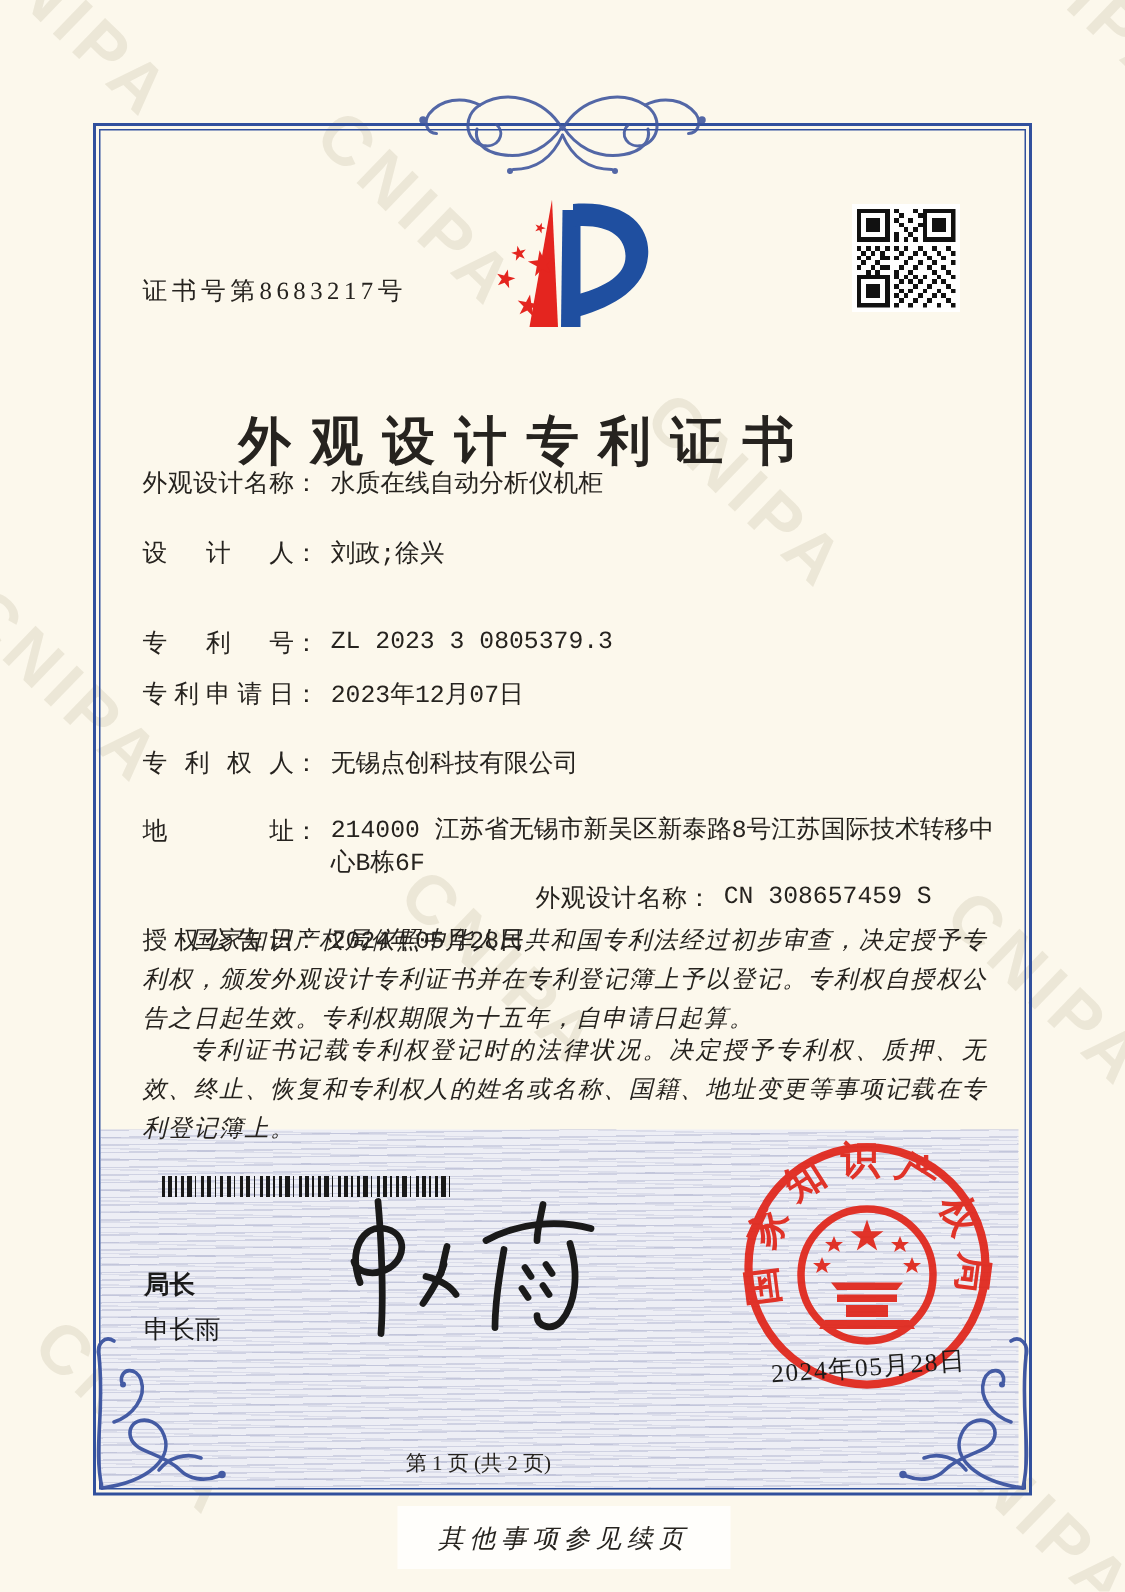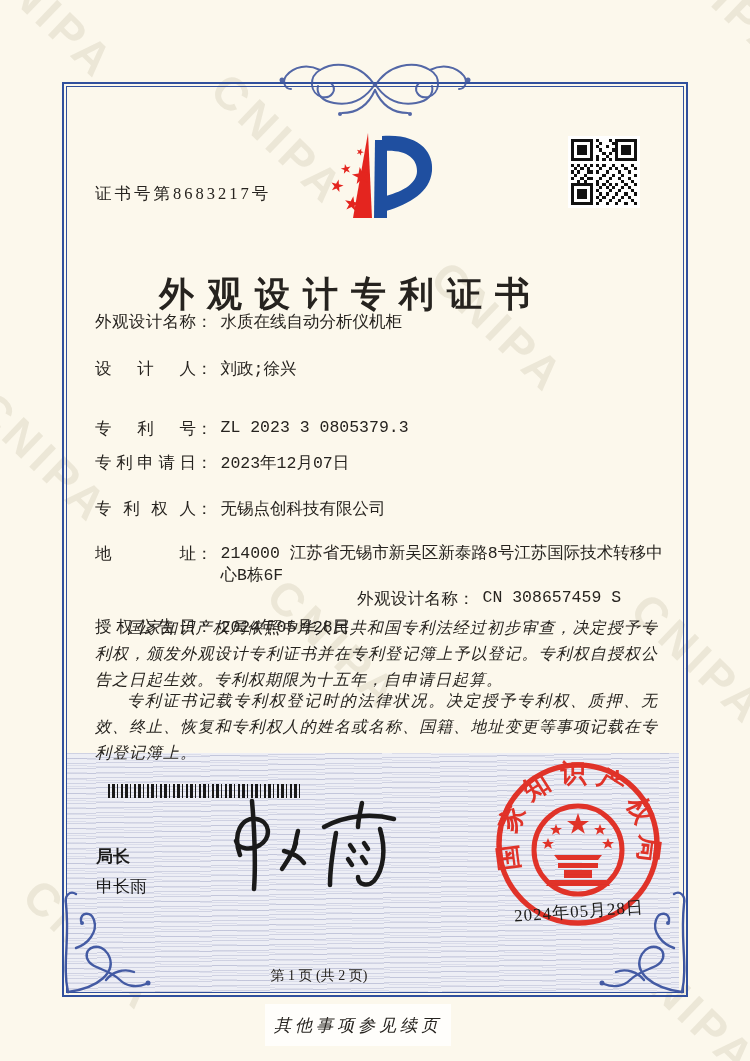--- a/index.html
+++ b/index.html
@@ -33,21 +33,21 @@
   .barcode{left:108px;top:784px;width:193px;height:14px;z-index:3;
            background:repeating-linear-gradient(90deg,#191919 0 2px,rgba(0,0,0,0) 2px 4px,
              #191919 4px 7px,rgba(0,0,0,0) 7px 9px,#191919 9px 10px,rgba(0,0,0,0) 10px 13px);}
   .signoff{position:absolute;left:96px;z-index:3;font-family:"Liberation Sans","DejaVu Sans",sans-serif;
            font-size:17px;color:#1b1b1b;}
   .signature{left:212px;top:793px;z-index:4;}
   .seal{left:492px;top:758px;z-index:4;}
   .seal-date{left:504px;top:900px;width:150px;text-align:center;font-size:17px;color:#1c1c1a;
              letter-spacing:1px;transform:rotate(-4deg);z-index:5;}
   .page-info{left:62px;top:967px;width:514px;text-align:center;font-size:14px;z-index:3;}
-  .cont-note{left:265px;top:1004px;width:186px;height:42px;background:#fffefb;z-index:3;
+  .cont-note{left:265px;top:1004px;width:222px;height:42px;background:#fffefb;z-index:3;
              display:flex;align-items:center;justify-content:center;font-size:17px;font-style:italic;
              letter-spacing:4px;}
   .orn{z-index:3;}
 </style>
 </head>
 <body>
 
 <span class="wm" style="left:-34px;top:-14px;">CNIPA</span>
 <span class="wm" style="left:642px;top:-30px;">CNIPA</span>
 <span class="wm" style="left:196px;top:112px;">CNIPA</span>

